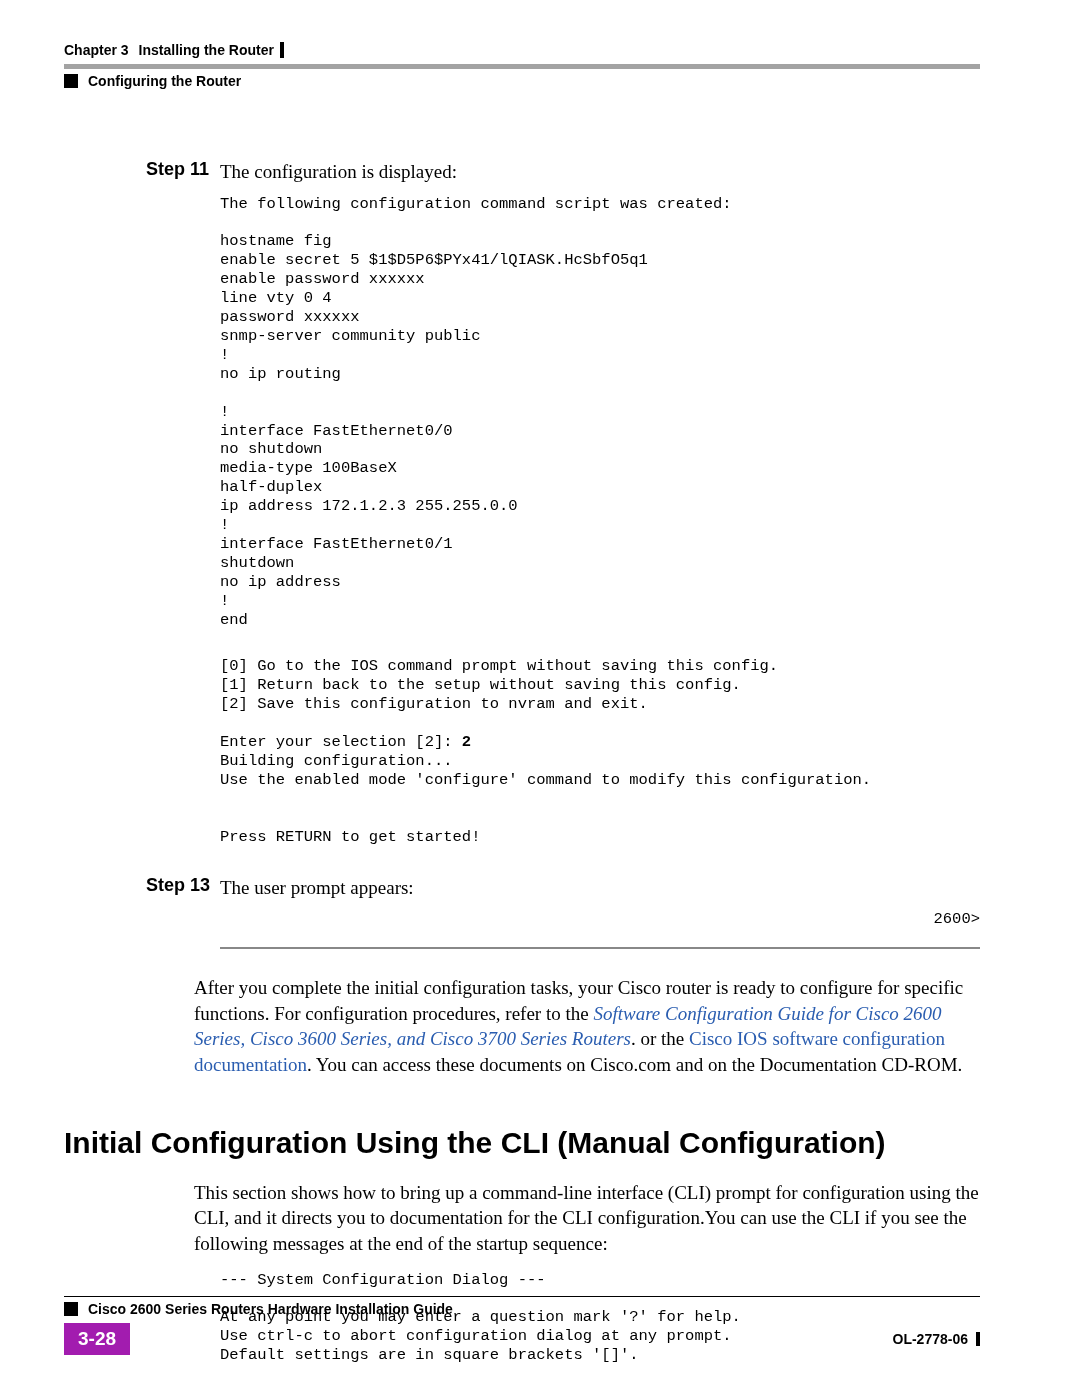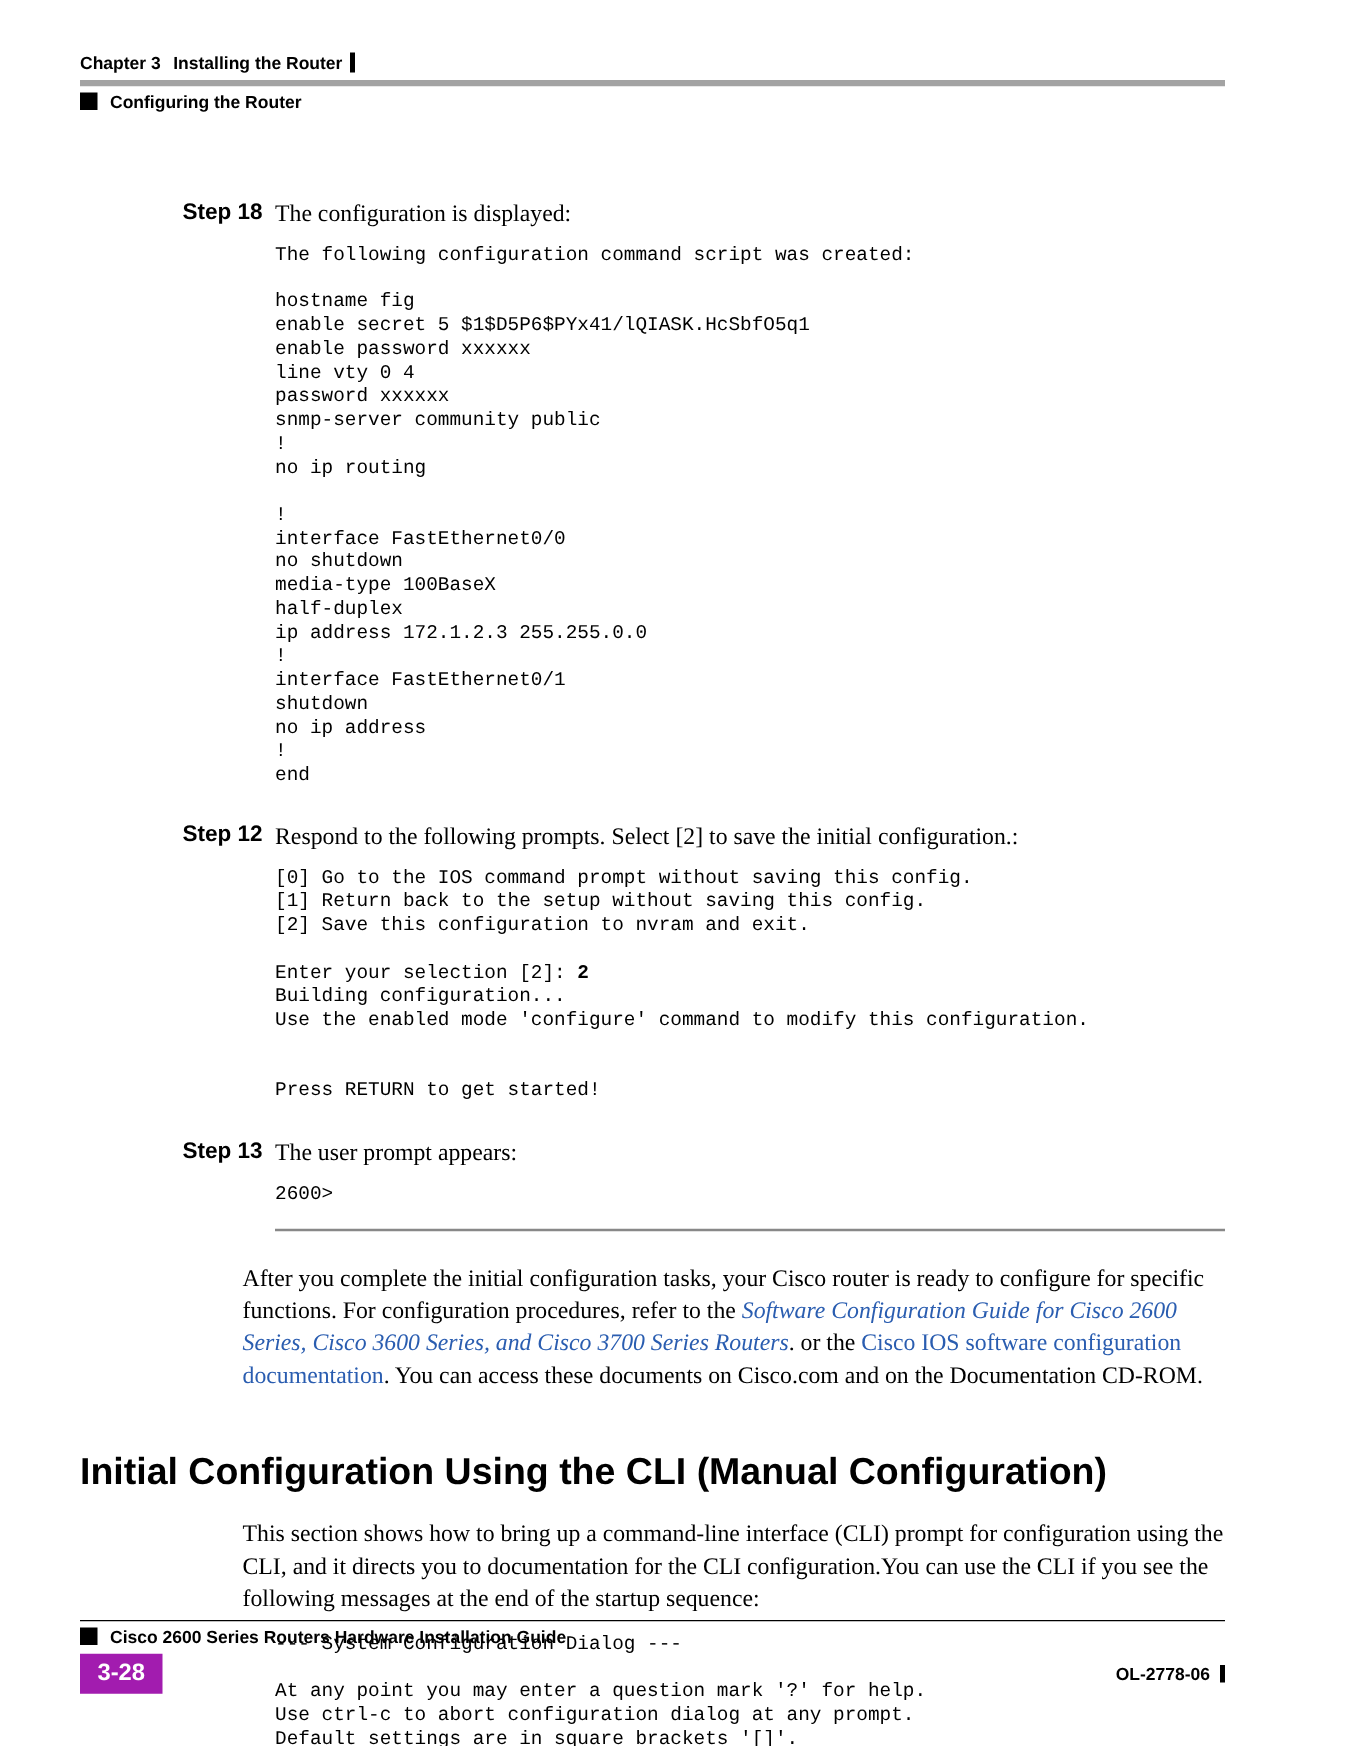--- a/index.html
+++ b/index.html
@@ -158,21 +158,21 @@
 
   <div class="section-header-row">
     <span class="section-marker"></span>
     <span class="section-header-text">Configuring the Router</span>
     <span class="header-left-spacer"></span>
   </div>
 
   <div class="content">
 
     <div class="step-row">
-      <div class="step-label">Step 18</div>
+      <div class="step-label">Step 11</div>
       <div class="step-body">The configuration is displayed:</div>
     </div>
     <div class="code-block">The following configuration command script was created:
 
 hostname fig
 enable secret 5 $1$D5P6$PYx41/lQIASK.HcSbfO5q1
 enable password xxxxxx
 line vty 0 4
 password xxxxxx
 snmp-server community public
@@ -185,40 +185,36 @@
 media-type 100BaseX
 half-duplex
 ip address 172.1.2.3 255.255.0.0
 !
 interface FastEthernet0/1
 shutdown
 no ip address
 !
 end</div>
 
-    <div class="step-row">
-      <div class="step-label">Step 12</div>
-      <div class="step-body">Respond to the following prompts. Select [2] to save the initial configuration.:</div>
-    </div>
     <div class="code-block"><span>[0] Go to the IOS command prompt without saving this config.
 [1] Return back to the setup without saving this config.
 [2] Save this configuration to nvram and exit.
 
 Enter your selection [2]: </span><span class="code-inline-bold">2</span><span>
 Building configuration...
 Use the enabled mode 'configure' command to modify this configuration.
 
 
 Press RETURN to get started!</span></div>
 
     <div class="step-row">
       <div class="step-label">Step 13</div>
       <div class="step-body">The user prompt appears:</div>
     </div>
-    <div class="code-block" style="margin-bottom:2px;">2600&gt;</div>
+    <div class="code-block" style="margin-bottom:2px;text-align:right;">2600&gt;</div>
 
     <hr class="divider">
 
     <div class="body-para">
       <span>After you complete the initial configuration tasks, your Cisco router is ready to configure for specific functions. For configuration procedures, refer to the </span><span class="link" style="font-style:italic;">Software Configuration Guide for Cisco 2600 Series, Cisco 3600 Series, and Cisco 3700 Series Routers</span><span>. or the </span><span class="link">Cisco IOS software configuration documentation</span><span>. You can access these documents on Cisco.com and on the Documentation CD-ROM.</span>
     </div>
 
     <h2 class="section-heading">Initial Configuration Using the CLI (Manual Configuration)</h2>
 
     <div class="body-para" style="margin-top:0;">This section shows how to bring up a command-line interface (CLI) prompt for configuration using the CLI, and it directs you to documentation for the CLI configuration.You can use the CLI if you see the following messages at the end of the startup sequence:</div>

